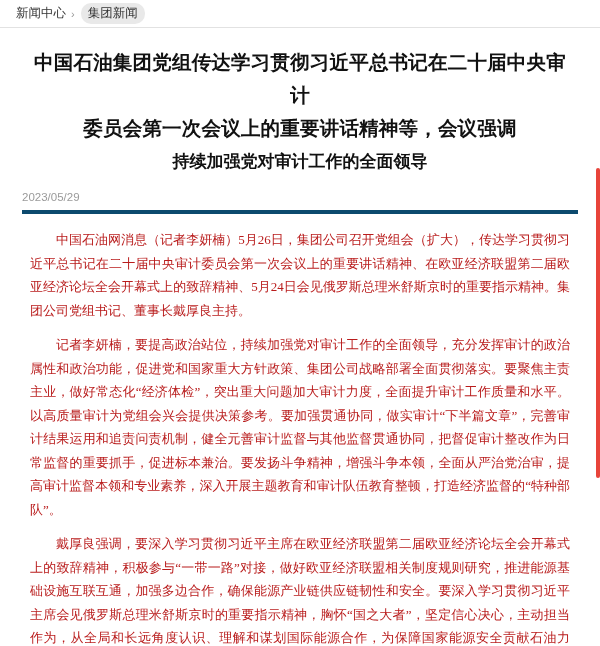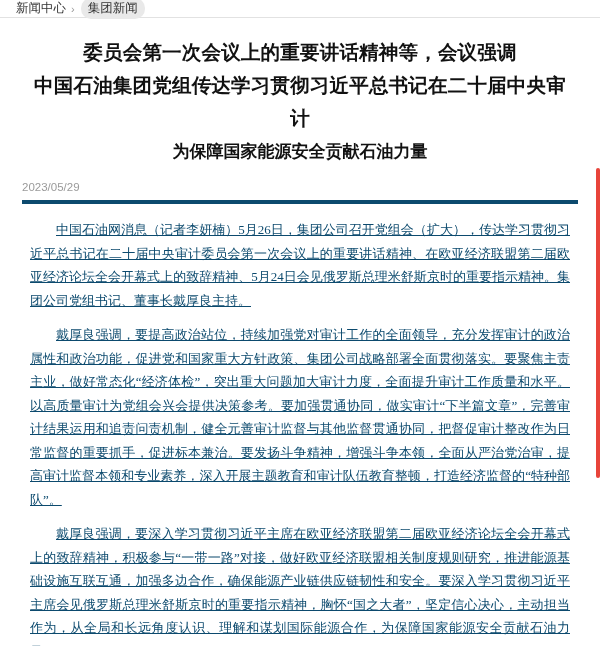--- a/index.html
+++ b/index.html
@@ -11,21 +11,21 @@
     width: 600px;
     height: 646px;
     font-family: "Liberation Serif", serif;
     color: #1a1a1a;
     position: relative;
     overflow: hidden;
   }
 
   
   .breadcrumb {
-    height: 18px;
+    height: 28px;
     display: flex;
     align-items: center;
     padding-left: 16px;
     font-family: "Liberation Sans", sans-serif;
     font-size: 12.5px;
     color: #333;
     border-bottom: 1px solid #e2e2e2;
     box-sizing: border-box;
   }
   .breadcrumb .crumb-root {
@@ -87,24 +87,23 @@
 
   
   .article {
     padding: 14px 30px 0 30px;
   }
   .article p {
     margin: 0 0 11px 0;
     text-indent: 2em;
     font-size: 13px;
     line-height: 23.5px;
-    color: #0c4a6e;
+    color: #b91c1c;
     text-align: justify;
     font-family: "Liberation Serif", serif;
-    text-decoration: underline;
   }
 
   
   .scrollbar-track {
     position: absolute;
     top: 0;
     right: 0;
     width: 5px;
     height: 646px;
     background: transparent;
@@ -122,30 +121,30 @@
 </head>
 <body>
 
 <div class="breadcrumb">
   <span class="crumb-root">新闻中心</span>
   <span class="sep">›</span>
   <span class="crumb-current">集团新闻</span>
 </div>
 
 <div class="title-wrap">
+  <div class="title-main">中国石油集团党组传达学习贯彻习近平总书记在二十届中央审计</div>
   <div class="title-main">委员会第一次会议上的重要讲话精神等，会议强调</div>
-  <div class="title-main">中国石油集团党组传达学习贯彻习近平总书记在二十届中央审计</div>
-  <div class="title-sub">为保障国家能源安全贡献石油力量</div>
+  <div class="title-sub">持续加强党对审计工作的全面领导</div>
 </div>
 
 <div class="meta-row">
   <span>2023/05/29</span>
 </div>
 
 <div class="article">
   <p>中国石油网消息（记者李妍楠）5月26日，集团公司召开党组会（扩大），传达学习贯彻习近平总书记在二十届中央审计委员会第一次会议上的重要讲话精神、在欧亚经济联盟第二届欧亚经济论坛全会开幕式上的致辞精神、5月24日会见俄罗斯总理米舒斯京时的重要指示精神。集团公司党组书记、董事长戴厚良主持。</p>
-  <p>戴厚良强调，要提高政治站位，持续加强党对审计工作的全面领导，充分发挥审计的政治属性和政治功能，促进党和国家重大方针政策、集团公司战略部署全面贯彻落实。要聚焦主责主业，做好常态化“经济体检”，突出重大问题加大审计力度，全面提升审计工作质量和水平。以高质量审计为党组会兴会提供决策参考。要加强贯通协同，做实审计“下半篇文章”，完善审计结果运用和追责问责机制，健全元善审计监督与其他监督贯通协同，把督促审计整改作为日常监督的重要抓手，促进标本兼治。要发扬斗争精神，增强斗争本领，全面从严治党治审，提高审计监督本领和专业素养，深入开展主题教育和审计队伍教育整顿，打造经济监督的“特种部队”。</p>
+  <p>记者李妍楠，要提高政治站位，持续加强党对审计工作的全面领导，充分发挥审计的政治属性和政治功能，促进党和国家重大方针政策、集团公司战略部署全面贯彻落实。要聚焦主责主业，做好常态化“经济体检”，突出重大问题加大审计力度，全面提升审计工作质量和水平。以高质量审计为党组会兴会提供决策参考。要加强贯通协同，做实审计“下半篇文章”，完善审计结果运用和追责问责机制，健全元善审计监督与其他监督贯通协同，把督促审计整改作为日常监督的重要抓手，促进标本兼治。要发扬斗争精神，增强斗争本领，全面从严治党治审，提高审计监督本领和专业素养，深入开展主题教育和审计队伍教育整顿，打造经济监督的“特种部队”。</p>
   <p>戴厚良强调，要深入学习贯彻习近平主席在欧亚经济联盟第二届欧亚经济论坛全会开幕式上的致辞精神，积极参与“一带一路”对接，做好欧亚经济联盟相关制度规则研究，推进能源基础设施互联互通，加强多边合作，确保能源产业链供应链韧性和安全。要深入学习贯彻习近平主席会见俄罗斯总理米舒斯京时的重要指示精神，胸怀“国之大者”，坚定信心决心，主动担当作为，从全局和长远角度认识、理解和谋划国际能源合作，为保障国家能源安全贡献石油力量。</p>
 </div>
 
 <div class="scrollbar-track">
   <div class="scrollbar-thumb"></div>
 </div>
 
 </body></html>

